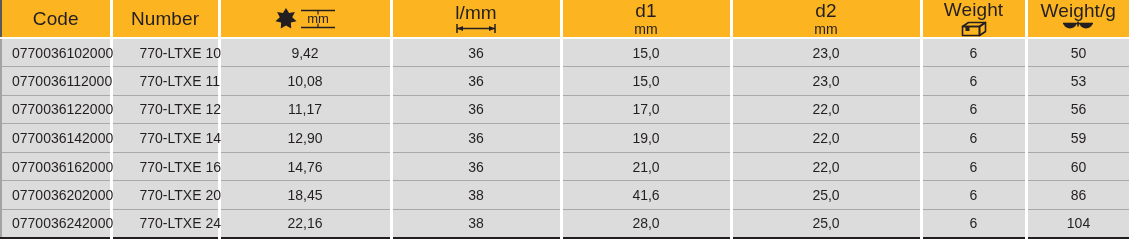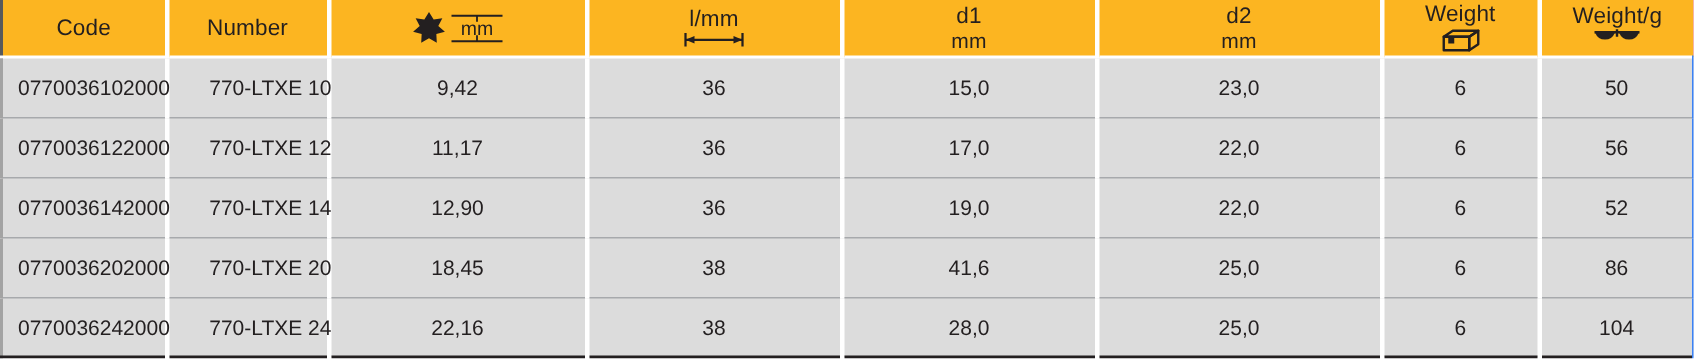--- a/index.html
+++ b/index.html
@@ -44,21 +44,21 @@
   thead th.last  { border-right: 2px solid #d946ef; margin-left: 20px; }
 
   .hdr-stack {
     display: flex;
     flex-direction: column;
     align-items: center;
     justify-content: center;
     gap: 1px;
     height: 36px;
   }
-  .hdr-title { font-size: 15px; letter-spacing: .1px; }
+  .hdr-title { font-size: 19px; letter-spacing: .1px; }
   .hdr-sub   { font-size: 14px; letter-spacing: .1px; }
 
   .icon-wrap {
     display: flex;
     align-items: center;
     justify-content: center;
     line-height: 0;
   }
 
   
@@ -70,21 +70,21 @@
     font-size: 14px;
     text-align: center;
     vertical-align: middle;
     padding: 0 6px;
     border-left: 3px solid #ffffff;
     border-right: 3px solid #ffffff;
     border-bottom: 1px solid #a7a9ac;
     white-space: nowrap;
   }
   tbody td.first { border-left: 2px solid #a3a3a3; }
-  tbody td.last  { border-right: 4px solid #3b82f6; }
+  tbody td.last  { border-right: 1px solid #3b82f6; }
   tbody tr:last-child td { border-bottom: 2px solid #231f20; }
   tbody td.col-code { text-align: left; padding-left: 10px; }
   tbody td.col-number { text-align: right; padding-left: 27px; }
 
   
   col.c-code   { width: 110px; }
   col.c-number { width: 108px; }
   col.c-size   { width: 172px; }
   col.c-len    { width: 170px; }
   col.c-d1     { width: 170px; }
@@ -204,38 +204,58 @@
         <td class="first col-code">0770036102000</td>
         <td class="col-number">770-LTXE 10</td>
         <td>9,42</td>
         <td>36</td>
         <td>15,0</td>
         <td>23,0</td>
         <td>6</td>
         <td class="last">50</td>
       </tr>
       <tr>
+        <td class="first col-code">0770036112000</td>
+        <td class="col-number">770-LTXE 11</td>
+        <td>10,08</td>
+        <td>36</td>
+        <td>15,0</td>
+        <td>23,0</td>
+        <td>6</td>
+        <td class="last">53</td>
+      </tr>
+      <tr>
         <td class="first col-code">0770036122000</td>
         <td class="col-number">770-LTXE 12</td>
         <td>11,17</td>
         <td>36</td>
         <td>17,0</td>
         <td>22,0</td>
         <td>6</td>
         <td class="last">56</td>
       </tr>
       <tr>
         <td class="first col-code">0770036142000</td>
         <td class="col-number">770-LTXE 14</td>
         <td>12,90</td>
         <td>36</td>
         <td>19,0</td>
         <td>22,0</td>
         <td>6</td>
-        <td class="last">52</td>
+        <td class="last">59</td>
+      </tr>
+      <tr>
+        <td class="first col-code">0770036162000</td>
+        <td class="col-number">770-LTXE 16</td>
+        <td>14,76</td>
+        <td>36</td>
+        <td>21,0</td>
+        <td>22,0</td>
+        <td>6</td>
+        <td class="last">60</td>
       </tr>
       <tr>
         <td class="first col-code">0770036202000</td>
         <td class="col-number">770-LTXE 20</td>
         <td>18,45</td>
         <td>38</td>
         <td>41,6</td>
         <td>25,0</td>
         <td>6</td>
         <td class="last">86</td>

